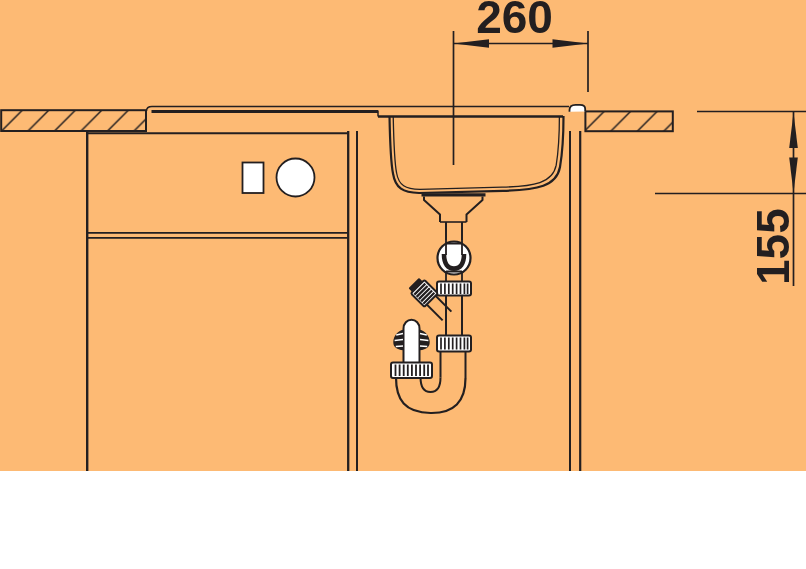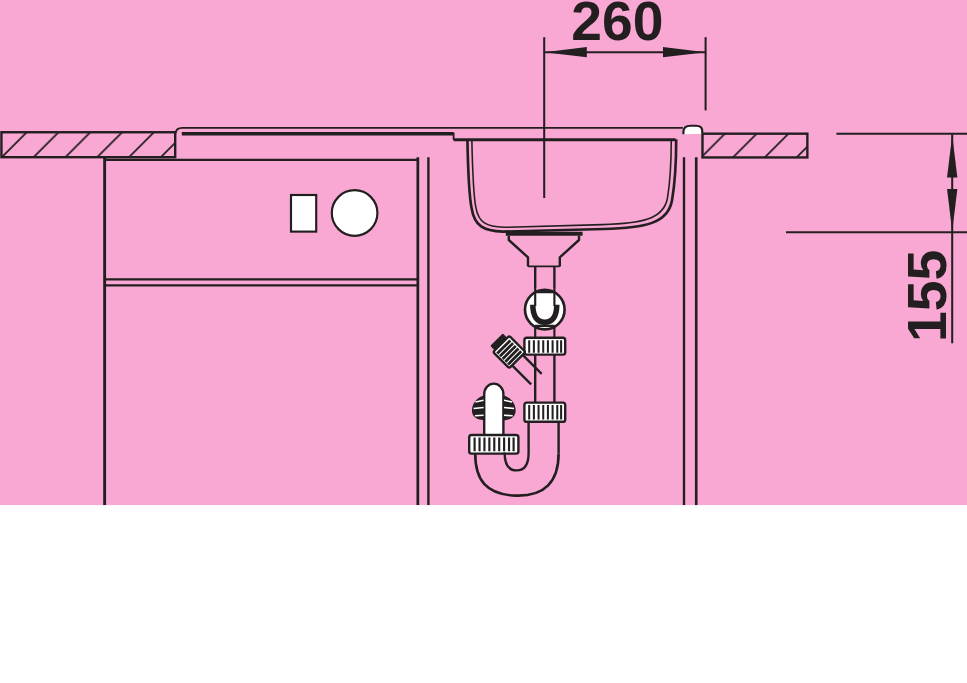--- a/index.html
+++ b/index.html
@@ -1,19 +1,19 @@
 <!DOCTYPE html>
 <html><head>
 <meta charset="utf-8">
 <style>
   html, body { margin: 0; padding: 0; background: #ffffff; }
   .canvas {
-    width: 806px; height: 421px;
+    width: 806px; height: 471px;
     position: relative;
-    background: #f9a8d4;
+    background: #fdba74;
     overflow: hidden;
     font-family: "Liberation Sans", sans-serif;
   }
   svg { display: block; }
   .dim-text {
     font-family: "Liberation Sans", sans-serif;
     font-weight: bold;
     font-size: 46px;
     fill: #231f20;
   }

